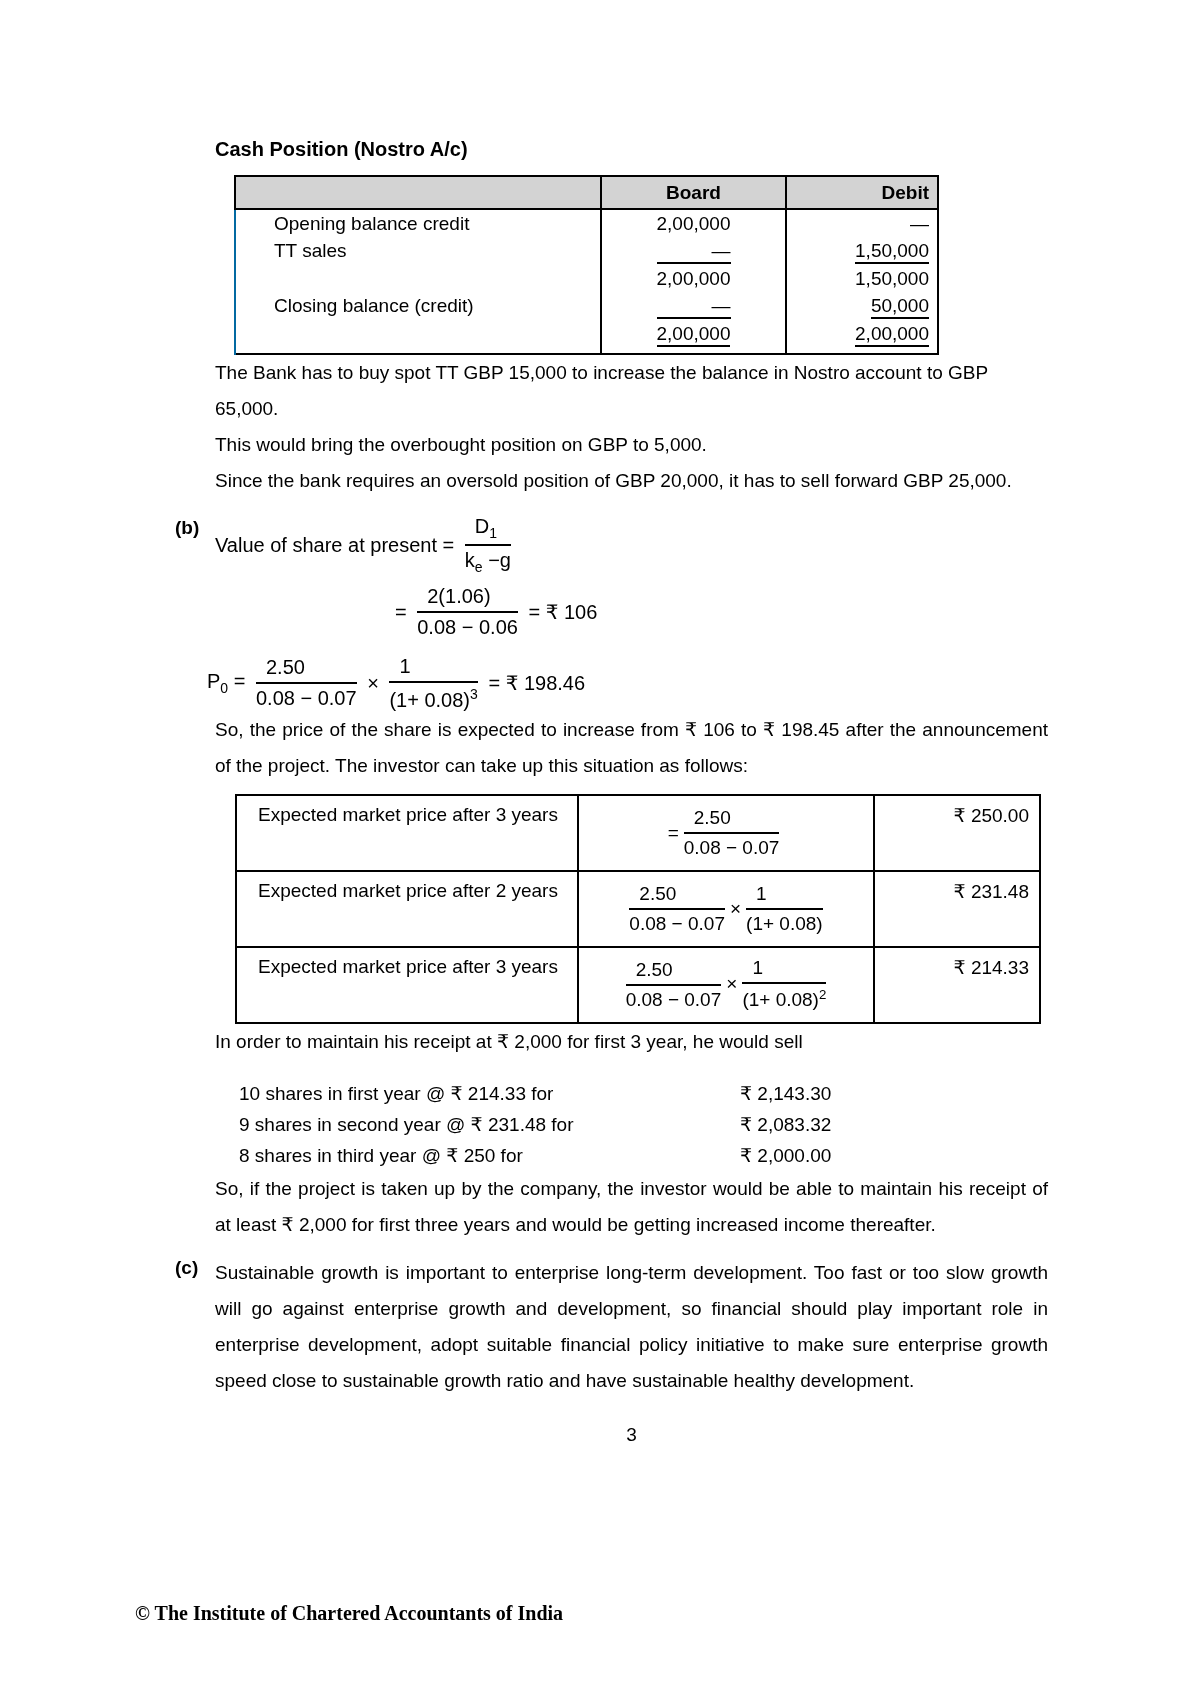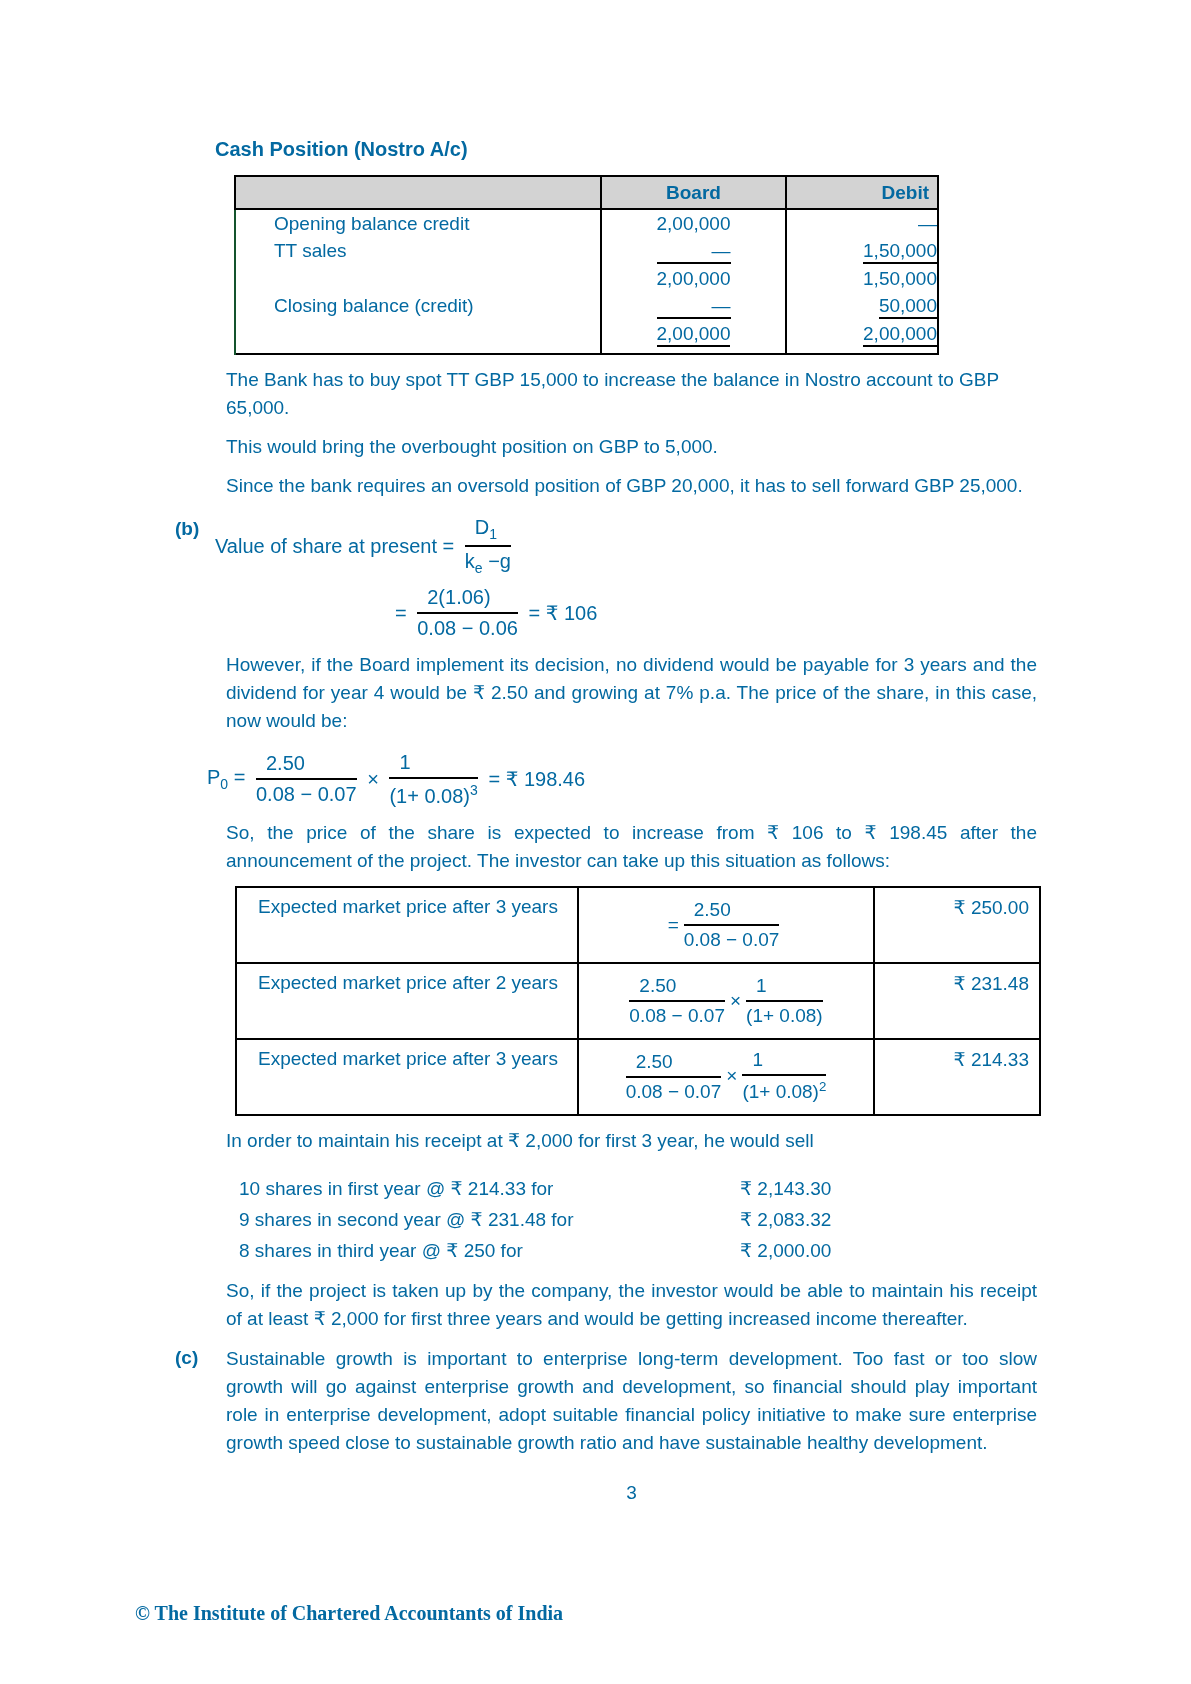--- a/index.html
+++ b/index.html
@@ -1,34 +1,34 @@
 <!DOCTYPE html>
 <html><head>
 <meta charset="utf-8">
 <style>
   html,body{margin:0;padding:0;background:#ffffff;}
   .page{
-    position:relative;width:1191px;height:1684px;background:#fff;color:#0369a1;
+    position:relative;width:1191px;height:1684px;background:#fff;color:#000000;
     font-family:"Liberation Sans","DejaVu Sans",sans-serif;font-size:19px;overflow:hidden;
   }
   .content{padding:138px 143px 0 215px;}
   .doc-title{font-weight:bold;font-size:20px;margin:0 0 14px 0;}
   
   table.t1{border-collapse:collapse;table-layout:fixed;width:703px;margin-left:19px;border:2px solid #000;}
   .t1 th{background:#d3d3d3;border:2px solid #000;font-weight:bold;height:31px;font-size:19px;padding:0 8px;}
   .t1 th.c{text-align:center;} .t1 th.r{text-align:right;}
-  .t1 td{border-left:2px solid #14532d;border-right:2px solid #000;padding:1px 0;line-height:25px;vertical-align:top;font-size:19px;}
+  .t1 td{border-left:2px solid #0369a1;border-right:2px solid #000;padding:1px 8px;line-height:25px;vertical-align:top;font-size:19px;}
   .t1 td.lbl{padding-left:38px;}
   .t1 td.cr{text-align:center;}
   .t1 td.db{text-align:right;}
   .t1 tr.last td{padding-bottom:6px;}
   .ul{display:inline-block;border-bottom:2px solid #000;line-height:22px;}
   .dash-ul{display:inline-block;width:74px;text-align:right;border-bottom:2px solid #000;line-height:22px;}
   
-  p.para{margin:11px;line-height:28px;}
+  p.para{margin:0;line-height:36px;}
   .just{text-align:justify;}
   .mt-30{margin-top:30px;} .mt-16{margin-top:16px;} .mt-14{margin-top:14px;}
   .mt-12{margin-top:12px;} .mt-10{margin-top:10px;} .mt-8{margin-top:18px;}
   .lblblock{position:relative;}
   .slabel{position:absolute;left:-40px;top:2px;font-weight:bold;}
   
   .formula{font-size:20px;}
   .formula > span{vertical-align:middle;}
   .frac{display:inline-block;vertical-align:middle;text-align:left;margin:0 5px;}
   .fnum{display:block;border-bottom:2px solid #000;padding:0 10px 3px 10px;}
@@ -114,21 +114,20 @@
       </div>
       <div class="formula ind-b2 mt-10">
         <span>=</span>
         <span class="frac">
           <span class="fnum">2(1.06)</span>
           <span class="fden">0.08 − 0.06</span>
         </span>
         <span>= ₹ 106</span>
       </div>
 
-      <p class="para just mt-16">However, if the Board implement its decision, no dividend would be payable for 3 years and the dividend for year 4 would be ₹ 2.50 and growing at 7% p.a. The price of the share, in this case, now would be:</p>
 
       <div class="formula mt-16" style="margin-left:-8px;">
         <span><span>P</span><sub>0</sub> <span>=</span></span>
         <span class="frac">
           <span class="fnum">2.50</span>
           <span class="fden">0.08 − 0.07</span>
         </span>
         <span>×</span>
         <span class="frac">
           <span class="fnum">1</span>

